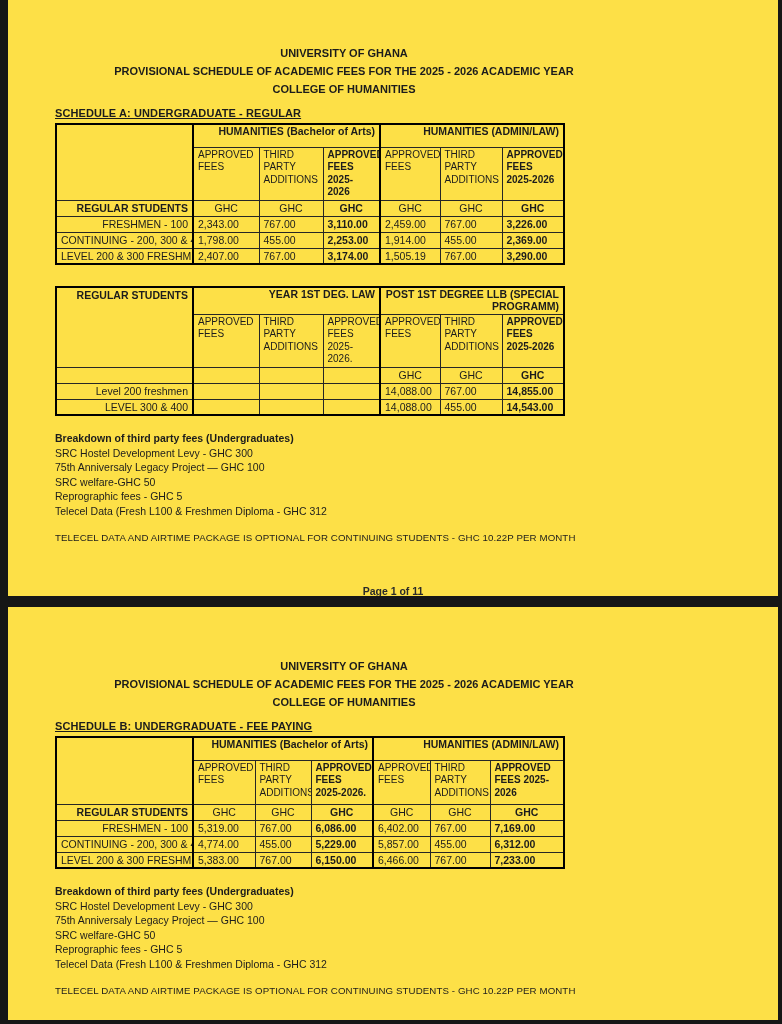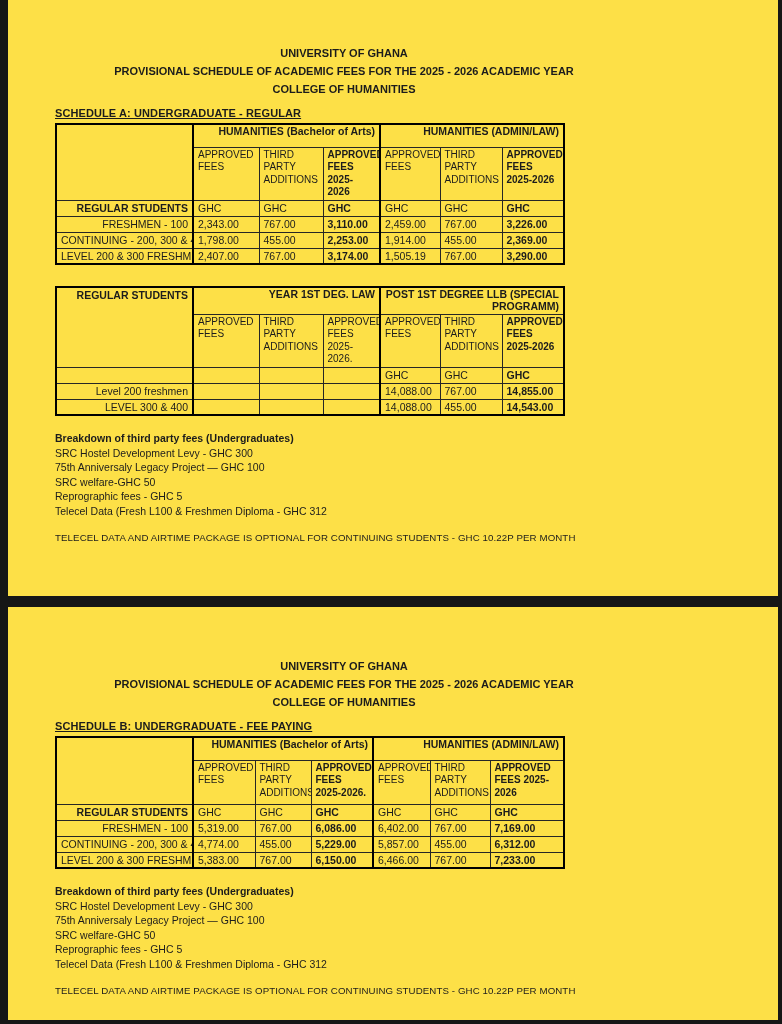--- a/index.html
+++ b/index.html
@@ -14,21 +14,21 @@
   .schedule-heading { margin:9px 0 4px 47px; font-weight:bold; font-size:11px;
                       text-decoration:underline; letter-spacing:.1px; }
   table.fees { border-collapse:collapse; margin-left:47px; table-layout:fixed;
                width:508px; border:2.5px solid #000; font-size:10.5px; }
   table.fees td { border:1px solid #262626; padding:1px 4px; vertical-align:top; overflow:hidden; }
   td.grp { font-weight:bold; text-align:right; height:23px; padding-top:4px; line-height:11.5px; }
   td.sub { font-size:10px; line-height:12.5px; height:39px; padding:2px 2px 2px 3px; }
   #tableB td.sub { height:44px; }
   #tableLaw td.grp { height:27px; }
   #tableLaw td.sub { height:40px; }
-  td.unit { height:14px; padding:0 4px; }
+  td.unit { text-align:center; height:14px; padding:0 4px; }
   td.num  { height:16px; padding:1px 4px 0; white-space:nowrap; }
   td.lbl  { text-align:right; height:16px; padding:1px 3px 0; white-space:nowrap; }
   .b { font-weight:bold; }
   .thick { border-left:2.5px solid #000 !important; }
   .lawtable { margin-top:21px; }
   .breakdown { margin:15px 0 0 47px; font-size:10.5px; line-height:14.5px; }
   .bd-title { font-weight:bold; }
   .note { margin:14px 0 0 47px; font-size:9.7px; letter-spacing:.1px; }
   .footer { margin-top:42px; text-align:center; font-weight:bold; font-size:10.5px; color:#2a2a2a; }
 </style>
@@ -165,20 +165,21 @@
   <div class="breakdown">
     <div class="bd-title">Breakdown of third party fees (Undergraduates)</div>
     <div>SRC Hostel Development Levy - GHC 300</div>
     <div>75th Anniversaly Legacy Project — GHC 100</div>
     <div>SRC welfare-GHC 50</div>
     <div>Reprographic fees - GHC 5</div>
     <div>Telecel Data (Fresh L100 &amp; Freshmen Diploma - GHC 312</div>
   </div>
   <div class="note">TELECEL DATA AND AIRTIME PACKAGE IS OPTIONAL FOR CONTINUING STUDENTS - GHC 10.22P PER MONTH</div>
 
+  <div class="footer">Page 1 of 11</div>
 </div>
 
 <div class="page" id="page2">
 
   <div class="doc-header">
     <div>UNIVERSITY OF GHANA</div>
     <div>PROVISIONAL SCHEDULE OF ACADEMIC FEES FOR THE 2025 - 2026 ACADEMIC YEAR</div>
     <div>COLLEGE OF HUMANITIES</div>
   </div>
 

